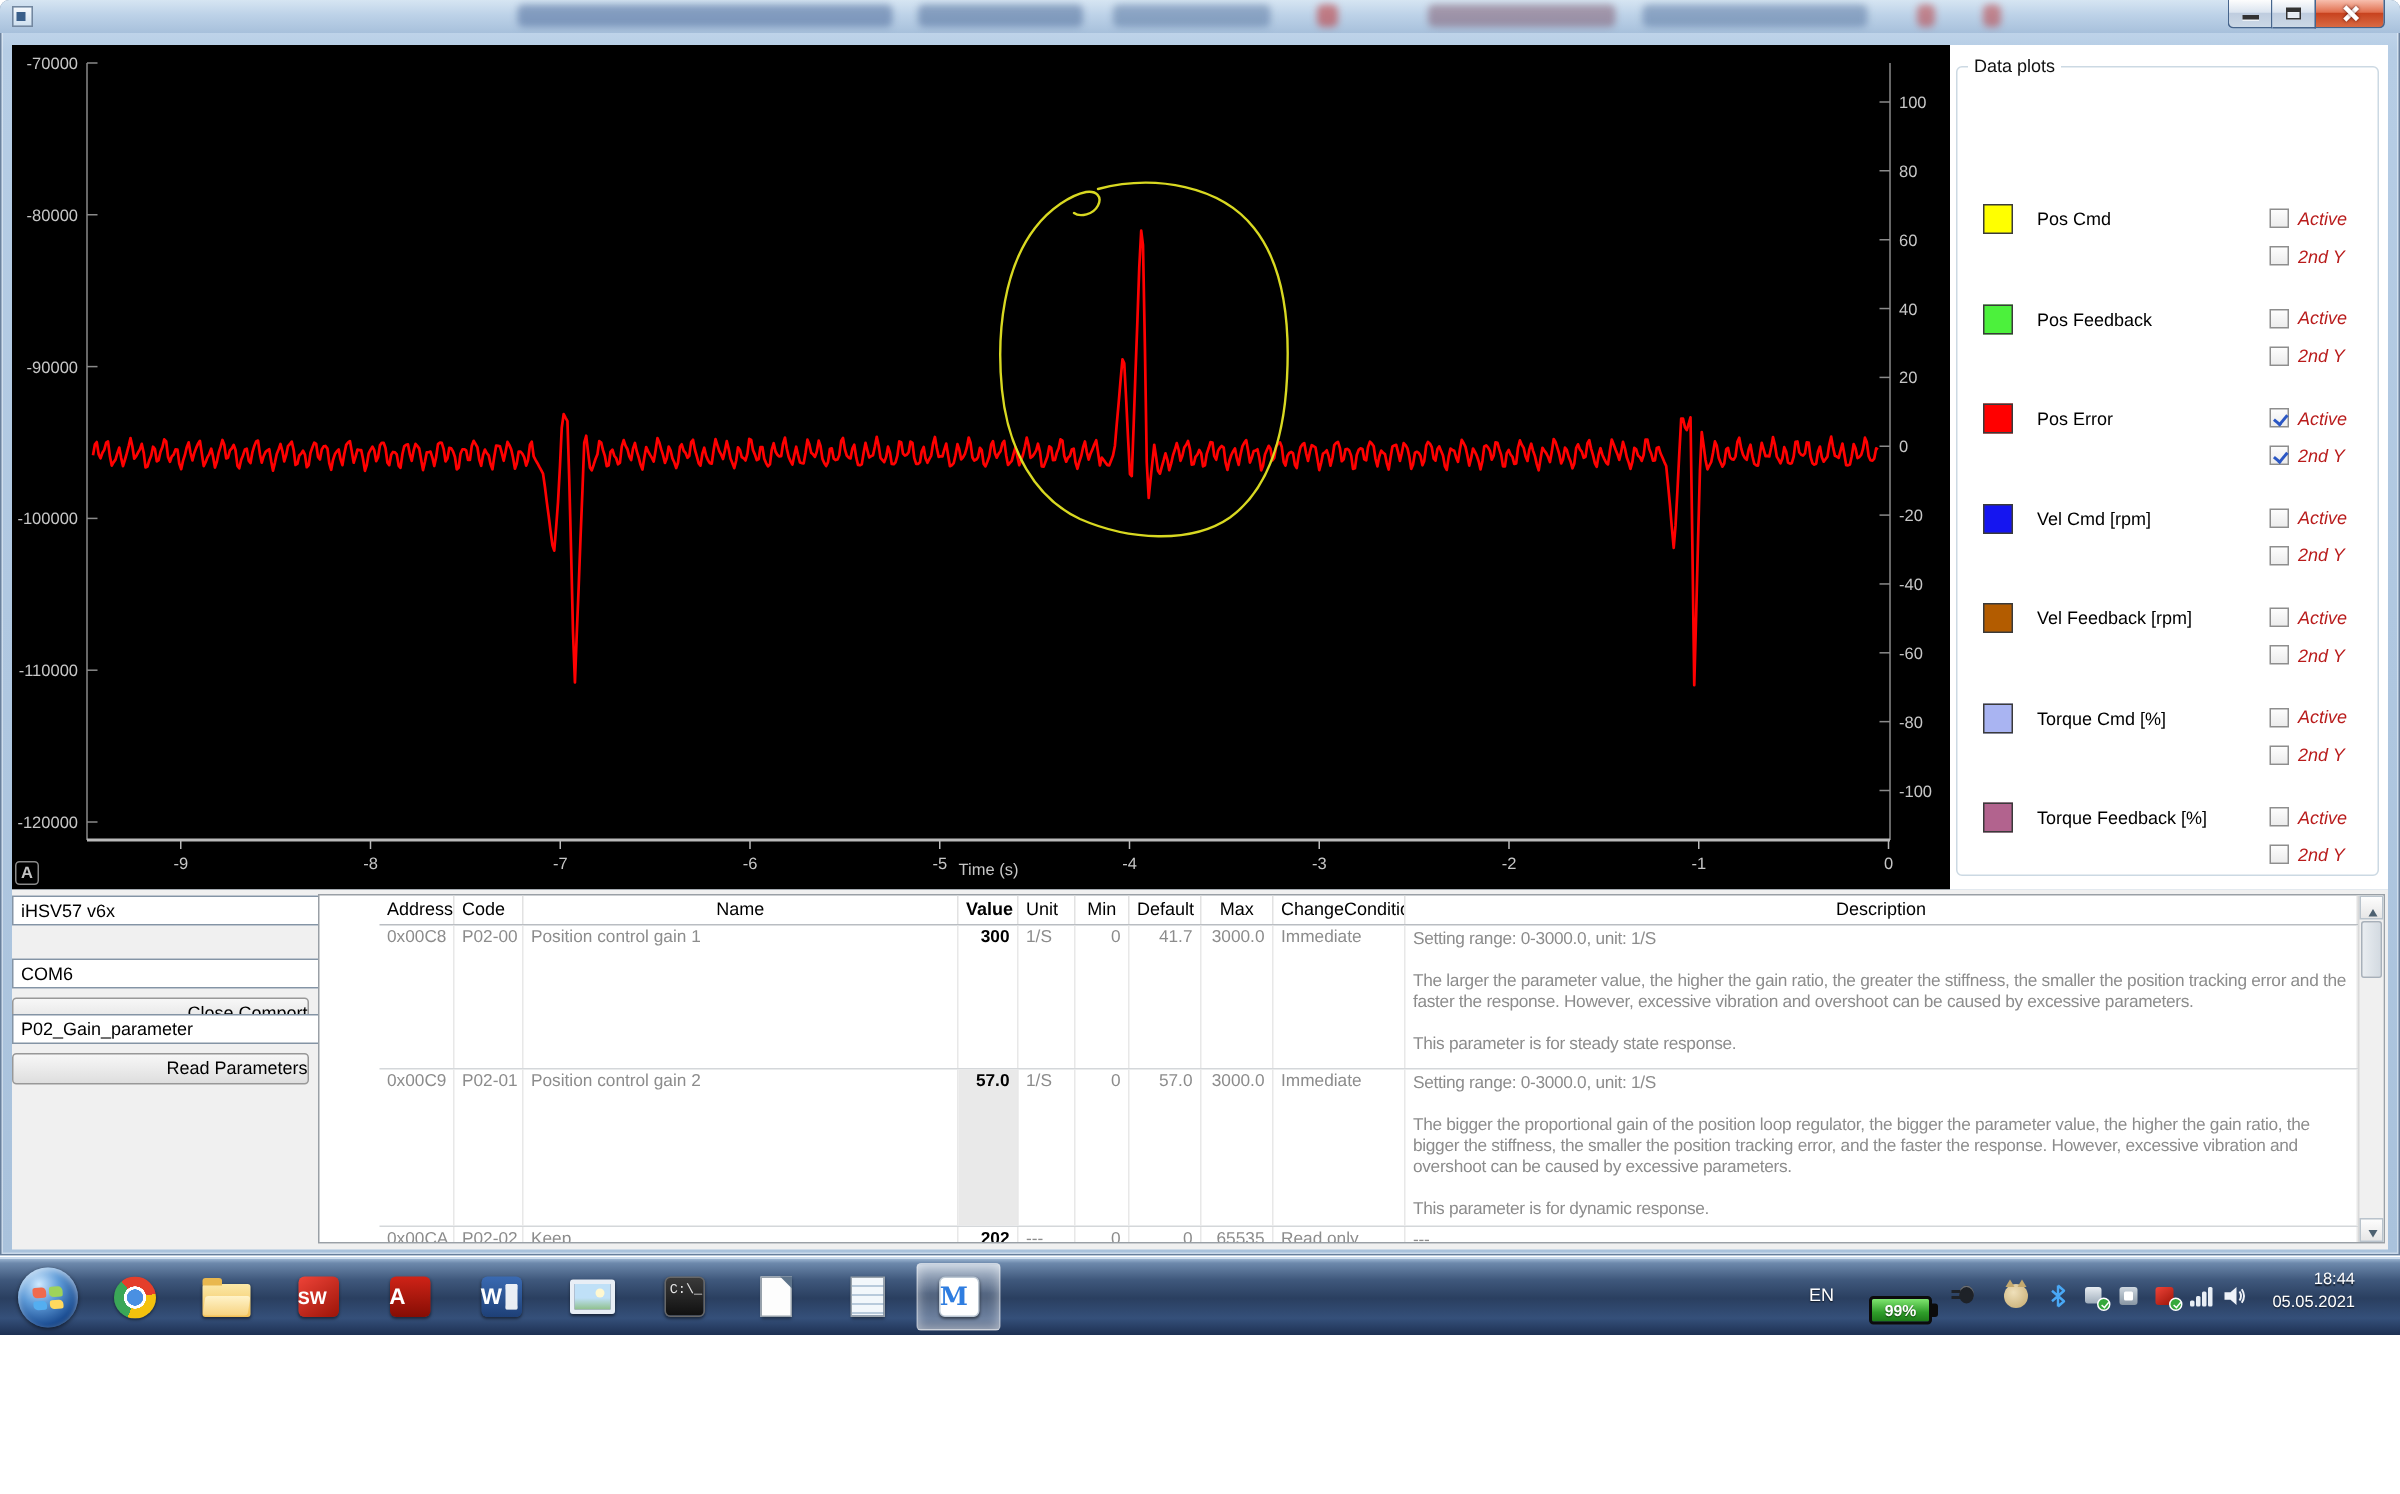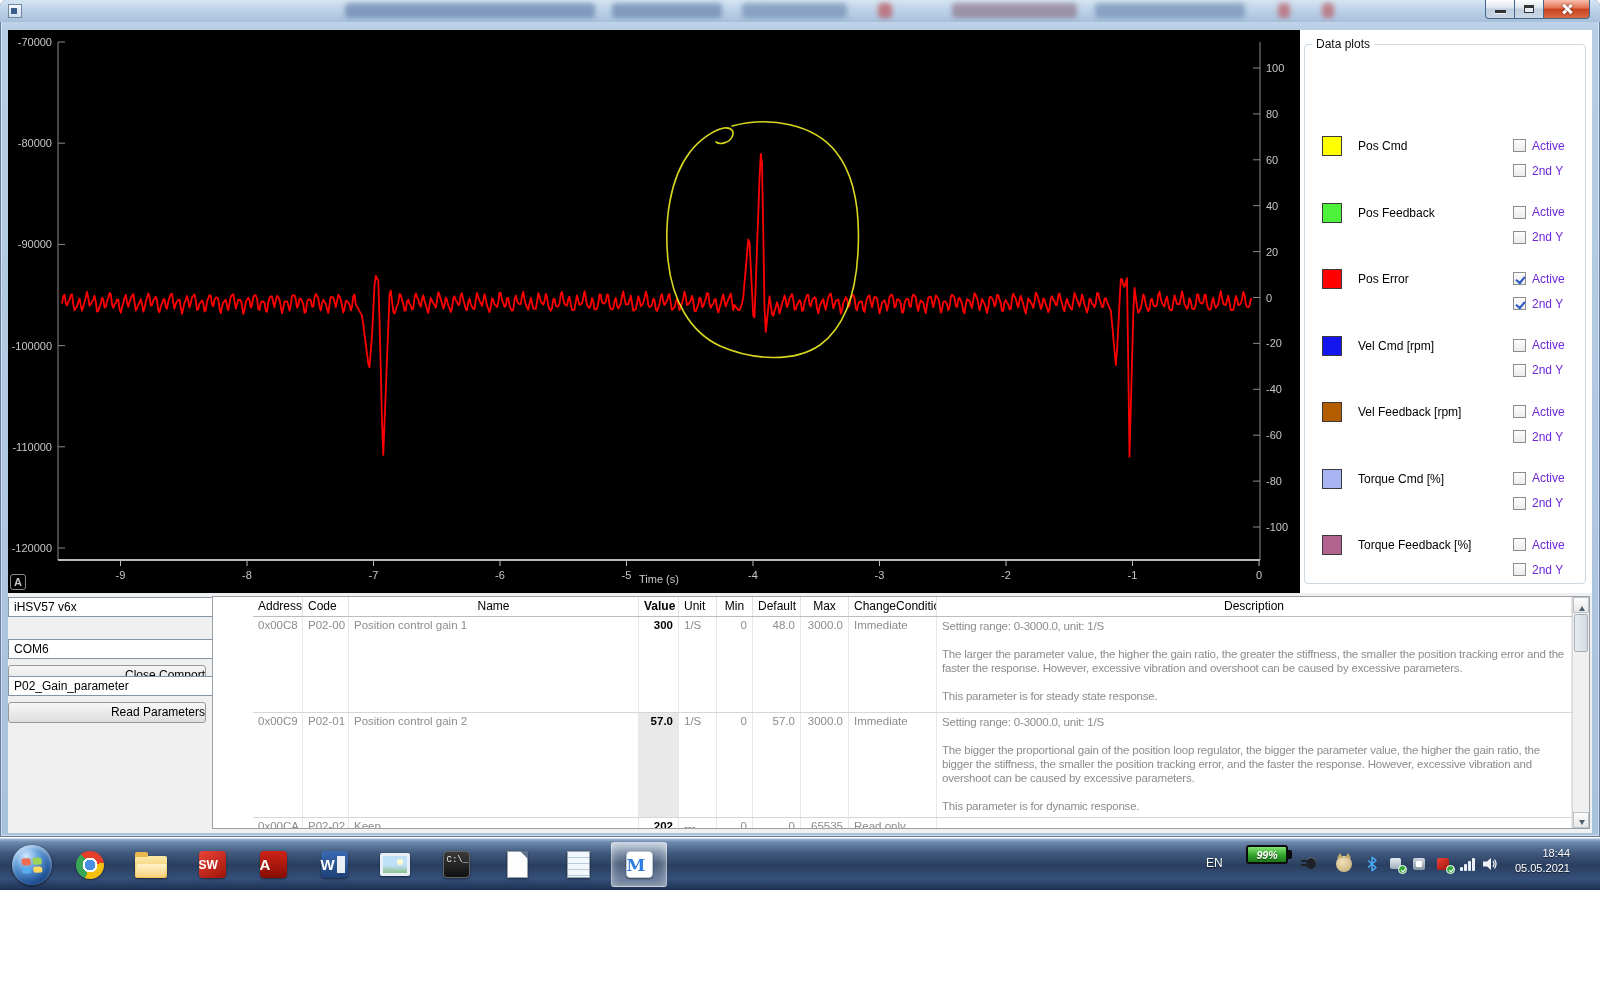--- a/index.html
+++ b/index.html
@@ -45,21 +45,21 @@
     border:1px solid #ccd9e3; border-radius:4px; }
   .groupbox-title { position:absolute; left:12px; top:7px; background:#fff; padding:0 4px; font-size:12px; color:#111; }
   .leg-row { position:absolute; left:22px; width:256px; height:56px; }
   .leg-swatch { position:absolute; left:0; top:0; width:20px; height:20px; border:1px solid #3a3a3a; }
   .leg-label { position:absolute; left:36px; top:3px; font-size:12px; color:#000; }
   .cbwrap { position:absolute; left:191px; height:15px; display:flex; align-items:center; }
   .cb { position:relative; width:13px; height:13px; border:1px solid #8e8e8e;
     background:linear-gradient(#fdfdfd,#ececec); margin-right:6px; }
   .cb.checked::after { content:""; position:absolute; left:2px; top:2.5px; width:7px; height:4px;
     border-left:2px solid #2b57c5; border-bottom:2px solid #2b57c5; transform:rotate(-50deg); }
-  .cb-label { font-size:12px; color:#6d28d9; }
+  .cb-label { font-size:12px; color:#b91c1c;font-style:italic; }
 
   
   .bottom { position:absolute; left:8px; top:593px; width:1584px; height:240px; background:#f0f0f0; }
   .combo { position:absolute; left:0; width:219px; height:20px; background:#fff; border:1px solid #8494a5;
     font-size:12px; line-height:18px; padding:0 20px 0 5px; color:#000; }
   .combo::after { content:""; position:absolute; right:6px; top:8px;
     border:4px solid transparent; border-top:5px solid #1c1c1c; }
   .btn { position:absolute; left:0; width:198px; height:21px; border:1px solid #989898; border-radius:3px;
     background:linear-gradient(#f7f7f7,#ececec 45%,#dedede); font-size:12px; text-align:center; line-height:19px; color:#000; }
   .btn-stop { height:99px; line-height:97px; background:linear-gradient(#f4f4f4,#e2e2e2); }
@@ -135,21 +135,21 @@
   .ic-doc { width:21px; height:27px; background:#fdfdfd; border:1px solid #98a2ab; box-shadow:0 1px 2px rgba(0,0,0,.4); }
   .ic-doc::after { content:""; position:absolute; right:-1px; top:-1px; border-style:solid; border-width:0 8px 8px 0;
     border-color:transparent #5d738a transparent transparent; }
   .ic-notes { width:23px; height:27px; background:repeating-linear-gradient(#f2f7fb 0 5px,#b8cadb 5px 6px);
     border:1px solid #98a2ab; box-shadow:0 1px 2px rgba(0,0,0,.4); }
   .ic-servo { background:#fff; border:1px solid #bcc8d4; color:#2f7de0; font-size:17px;
     font-family:"DejaVu Serif", serif; }
 
   .tray { position:absolute; top:0; height:52px; }
   .tray-lang { position:absolute; left:1206px; top:17px; font-size:12px; color:#fff; text-shadow:0 1px 1px rgba(0,0,0,.7); }
-  .battery { position:absolute; left:1246px; top:6px; width:46px; height:33px;font-style:italic; }
+  .battery { position:absolute; left:1246px; top:25px; width:46px; height:33px; }
   .bat-body { position:absolute; left:0; top:0; width:42px; height:19px; border:2px solid #0c0c0c; border-radius:3px;
     background:linear-gradient(180deg,#7fe56f,#2f9e2a 60%,#1c7a18); display:flex; align-items:center; justify-content:center; }
   .bat-body span { font-size:10.5px; font-weight:bold; color:#fff; text-shadow:0 1px 1px rgba(0,0,0,.6); }
   .bat-nub { position:absolute; right:0; top:5px; width:4px; height:9px; background:#0c0c0c; border-radius:0 2px 2px 0; }
   .plug { position:absolute; left:1301px; top:18px; width:16px; height:13px; }
   .plug::before { content:""; position:absolute; left:5px; top:0; width:10px; height:12px; border-radius:50% 50% 50% 50%;
     background:#1e2228; box-shadow:inset 0 1px 0 rgba(255,255,255,.35); }
   .plug::after { content:""; position:absolute; left:0; top:3px; width:6px; height:2px; background:#1e2228;
     box-shadow:0 4px 0 #1e2228; }
   .tray-ic { position:absolute; top:17px; width:16px; height:16px; }
@@ -389,21 +389,21 @@
               <div class="th ta-l">ChangeCondition</div>
               <div class="th ta-c">Description</div>
             </div>
             <div class="trow r0">
               <div class="td ta-l">0x00C8</div>
               <div class="td ta-l">P02-00</div>
               <div class="td ta-l">Position control gain 1</div>
               <div class="td ta-r val">300</div>
               <div class="td ta-l">1/S</div>
               <div class="td ta-r">0</div>
-              <div class="td ta-r">48.0</div>
+              <div class="td ta-r">41.7</div>
               <div class="td ta-r">3000.0</div>
               <div class="td ta-l">Immediate</div>
               <div class="td ta-l desc">Setting range: 0-3000.0, unit: 1/S
 
 The larger the parameter value, the higher the gain ratio, the greater the stiffness, the smaller the position tracking error and the faster the response. However, excessive vibration and overshoot can be caused by excessive parameters.
 
 This parameter is for steady state response.</div>
             </div>
             <div class="trow r1">
               <div class="td ta-l">0x00C9</div>

